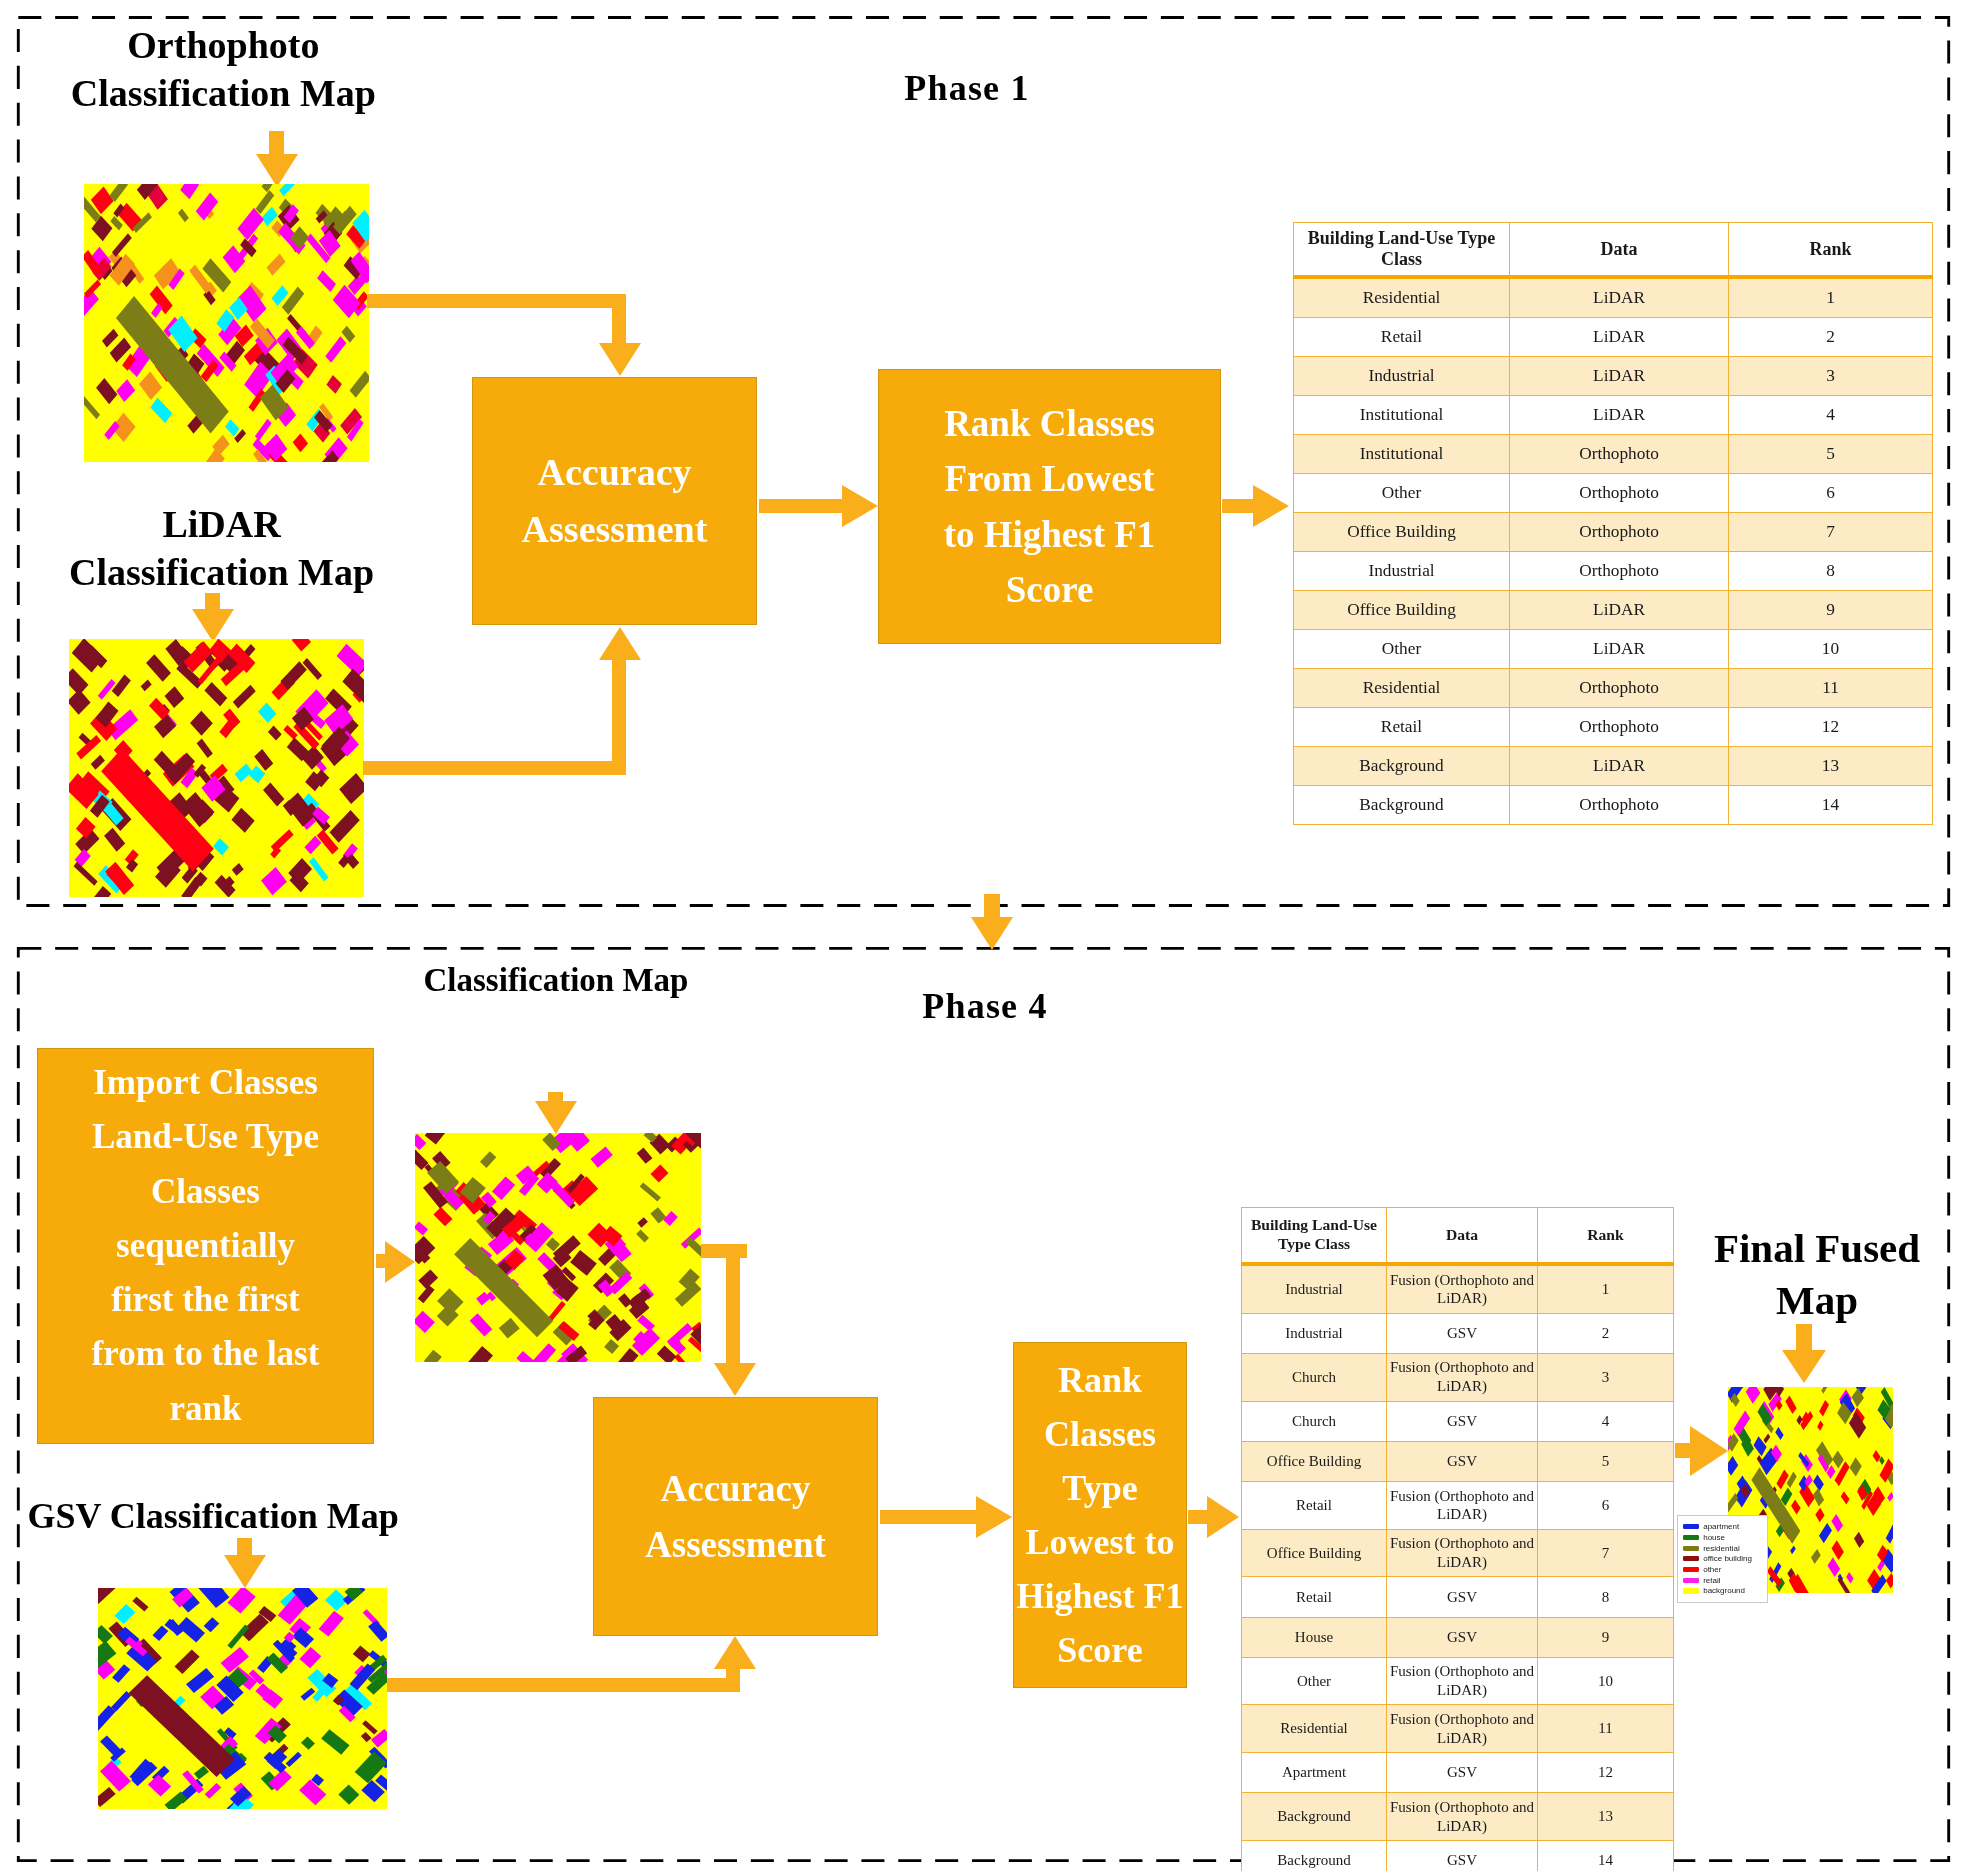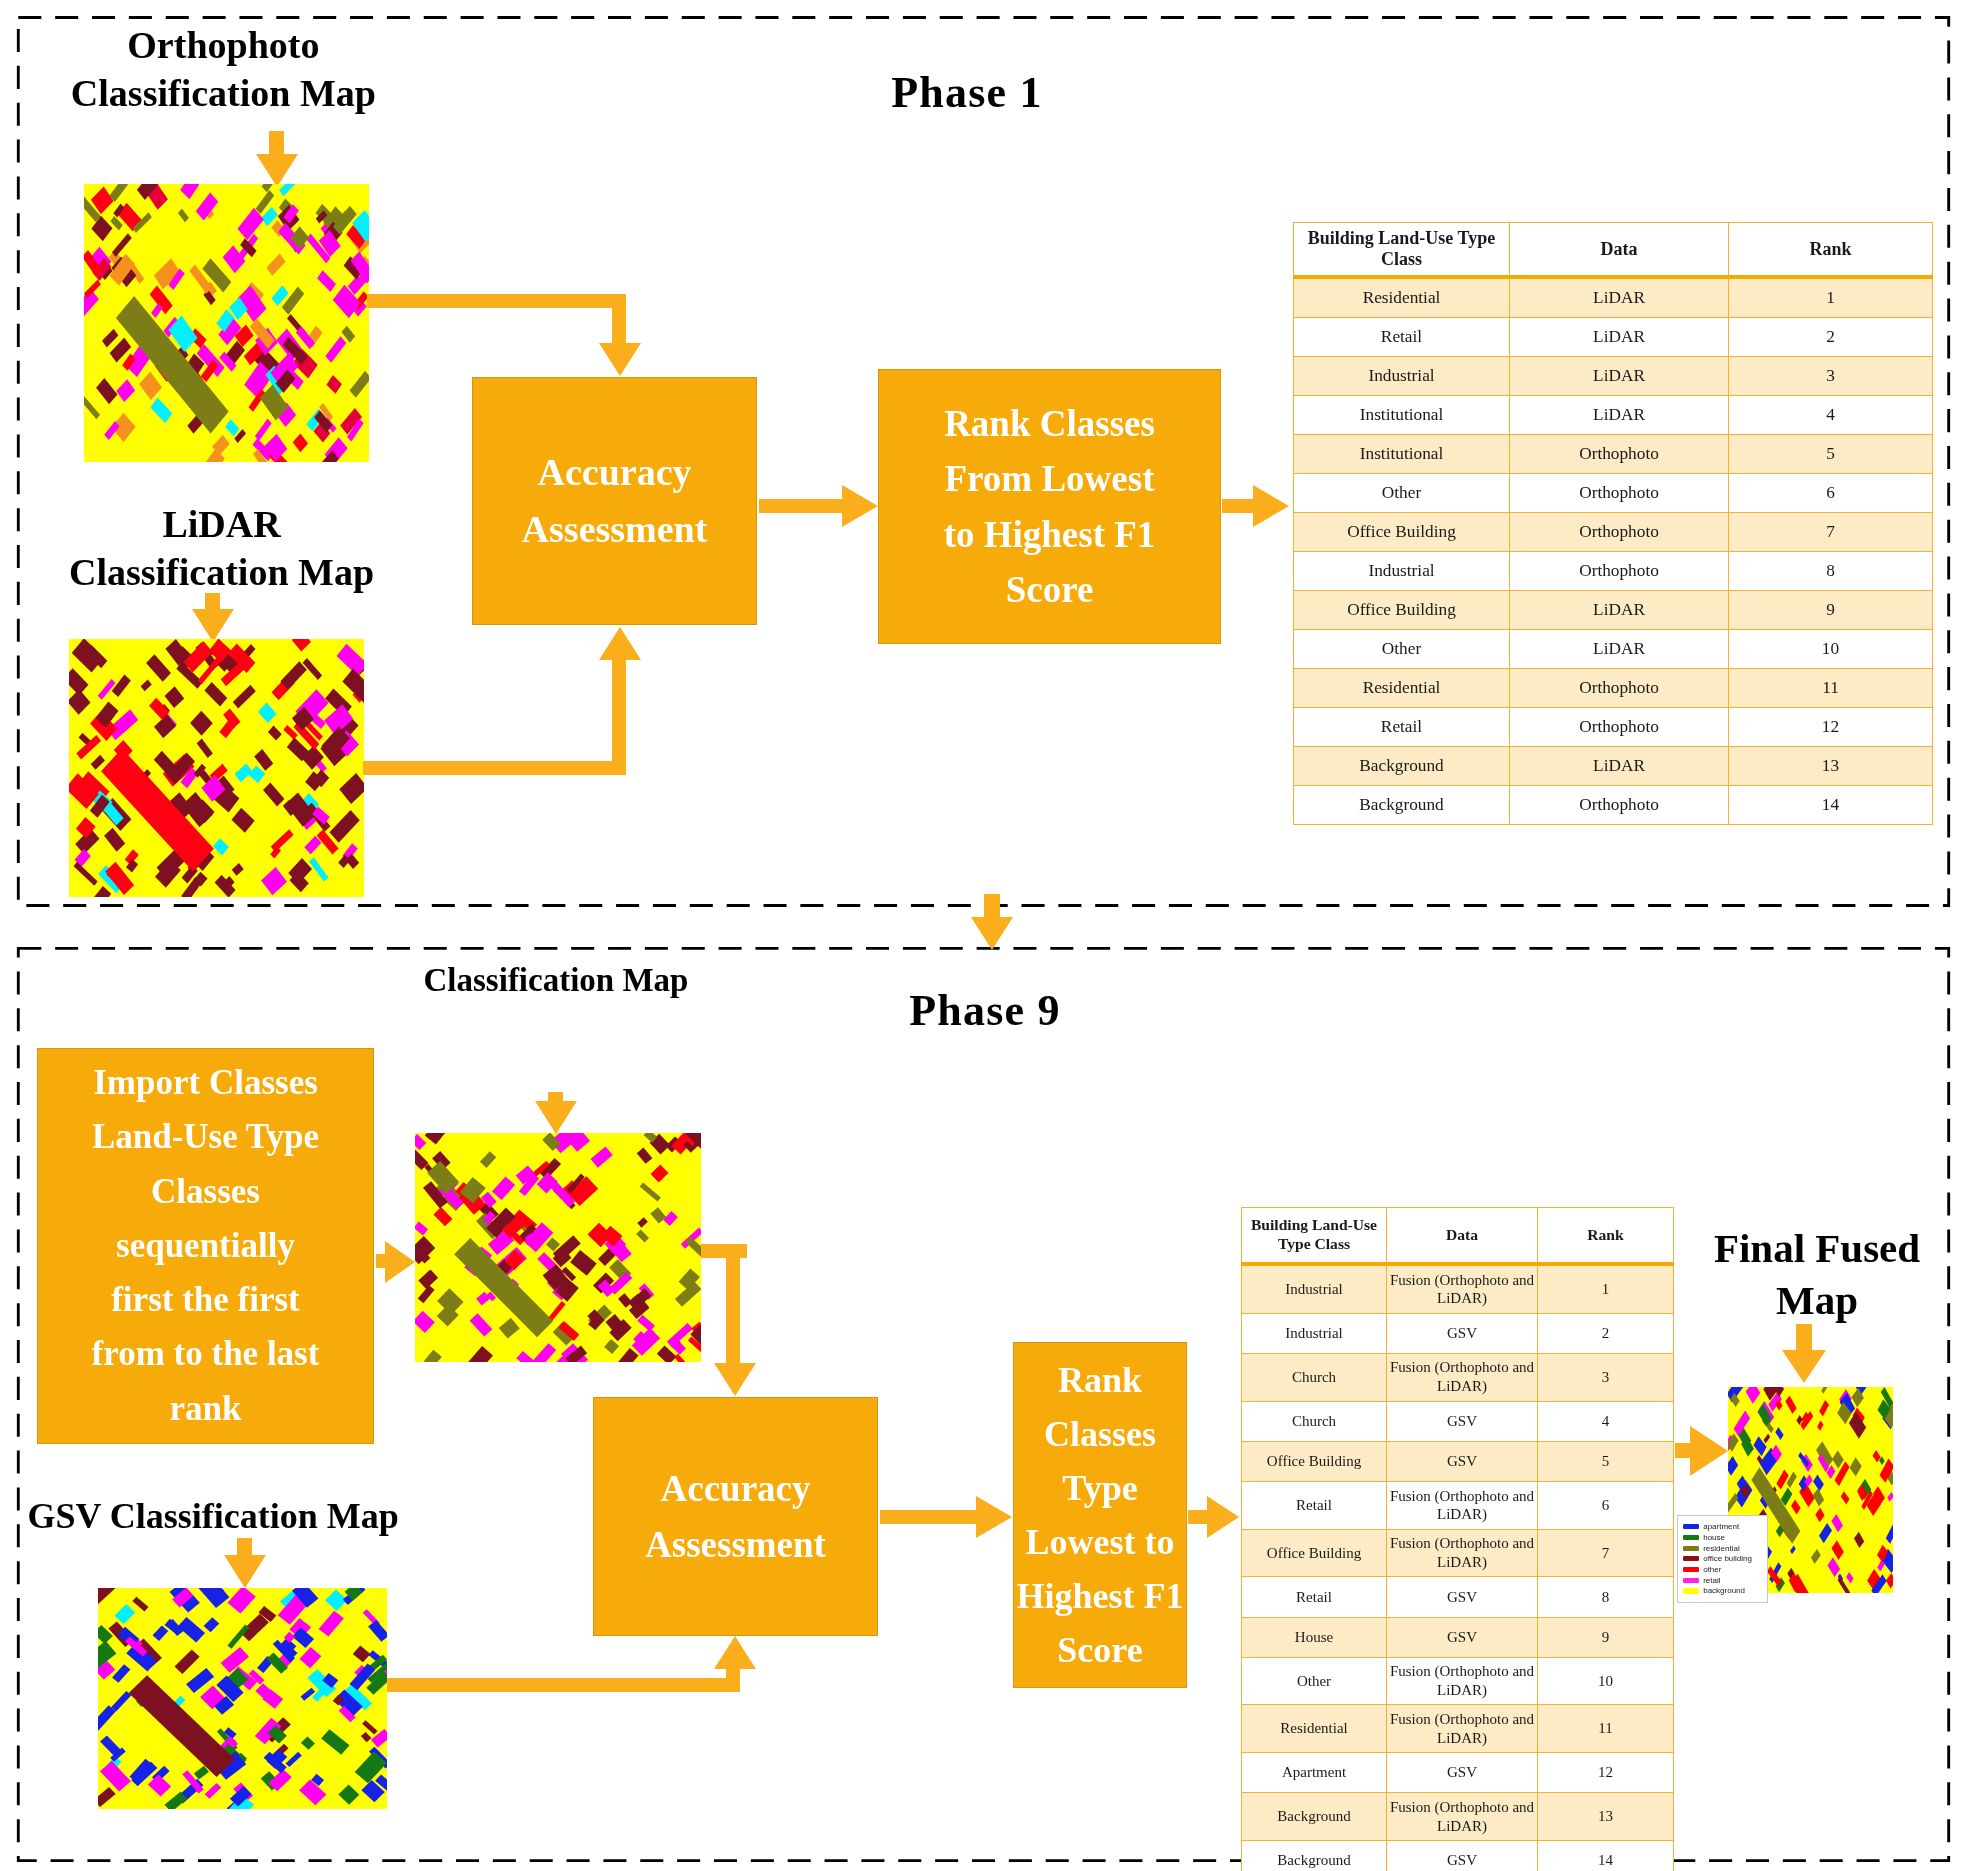--- a/index.html
+++ b/index.html
@@ -6,21 +6,21 @@
     --box:#F6AB0A;
     --arrow:#FBAE1B;
     --tb:#F2B135;
     --rowalt:#FCEBC5;
   }
   html,body{margin:0;padding:0;}
   body{width:1965px;height:1872px;position:relative;background:#ffffff;
        font-family:"Liberation Serif",serif;overflow:hidden;}
   .abs{position:absolute;}
   svg.border-box{overflow:visible;}
-  .phase-title{font-weight:bold;font-size:44px;text-align:center;color:#000;letter-spacing:1.2px;}
+  .phase-title{font-weight:bold;font-size:36px;text-align:center;color:#000;letter-spacing:1.2px;}
   .map-label{font-weight:bold;color:#000;text-align:center;line-height:1.26;}
   .map-label span{display:block;}
   .obox{background:var(--box);border:1.7px solid #d3960e;color:#fff;font-weight:bold;text-align:left;
         display:flex;flex-direction:column;justify-content:center;align-items:center;box-sizing:border-box;}
   .obox span{display:block;}
   .hbar,.vbar{background:var(--arrow);position:absolute;}
   .tri{position:absolute;width:0;height:0;}
   .tri.r{border-top:21px solid transparent;border-bottom:21px solid transparent;border-left:36px solid var(--arrow);}
   .tri.d{border-left:21px solid transparent;border-right:21px solid transparent;border-top:33px solid var(--arrow);}
   .tri.u{border-left:21px solid transparent;border-right:21px solid transparent;border-bottom:33px solid var(--arrow);}
@@ -487,21 +487,21 @@
         <td>13</td>
       </tr>
       <tr>
         <td>Background</td>
         <td>Orthophoto</td>
         <td>14</td>
       </tr>
     </tbody>
 </table>
 
-<div class="abs phase-title" style="left:726px;top:985px;width:518px;">Phase 9</div>
+<div class="abs phase-title" style="left:726px;top:985px;width:518px;">Phase 4</div>
 
 <div class="abs map-label" style="left:346px;top:960px;width:420px;font-size:33px;">
   <span>Classification Map</span>
 </div>
 
 <div>
   <div class="vbar" style="left:548px;top:1092px;width:15px;height:14px;"></div>
   <div class="tri d" style="left:535px;top:1101px;"></div>
 </div>
 

